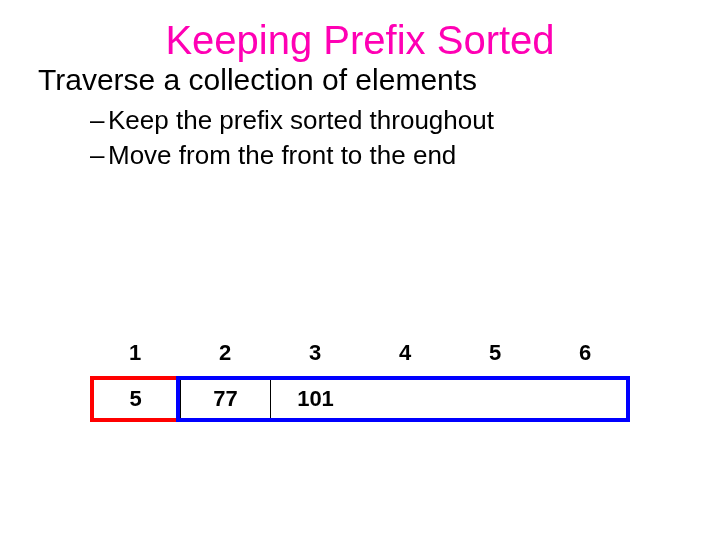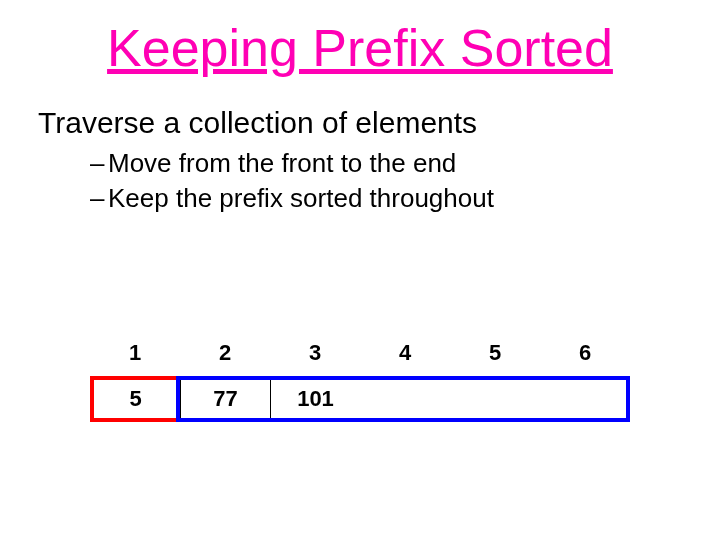--- a/index.html
+++ b/index.html
@@ -6,31 +6,29 @@
   body {
     width: 720px;
     height: 540px;
     background: #ffffff;
     font-family: "Comic Sans MS", cursive, sans-serif;
     position: relative;
     overflow: hidden;
   }
   .title {
     text-align: center;
-    font-size: 52px;
+    font-size: 40px;
     color: #ff00b4;
     padding-top: 18px;
     font-weight: normal;
-    text-decoration: underline;
   }
   .body-text {
     color: #000;
     font-size: 30px;
     margin-left: 38px;
-    margin-top: 28px;
   }
   .bullets {
     margin-left: 90px;
     margin-top: 8px;
     font-size: 26px;
     color: #000;
   }
   .bullets .row { margin-top: 4px; }
   .dash { display: inline-block; width: 18px; }
   .array-wrap {
@@ -93,24 +91,24 @@
 </style>
 </head>
 <body>
 
 <h1 class="title">Keeping Prefix Sorted</h1>
 
 <div class="body-text">Traverse a collection of elements</div>
 
 <div class="bullets">
   <div class="row">
-    <span class="dash">–</span><span>Move from the front to the end</span>
+    <span class="dash">–</span><span>Keep the prefix sorted throughout</span>
   </div>
   <div class="row">
-    <span class="dash">–</span><span>Keep the prefix sorted throughout</span>
+    <span class="dash">–</span><span>Move from the front to the end</span>
   </div>
 </div>
 
 <div class="array-wrap">
   <div class="indices">
     <div>1</div>
     <div>2</div>
     <div>3</div>
     <div>4</div>
     <div>5</div>

